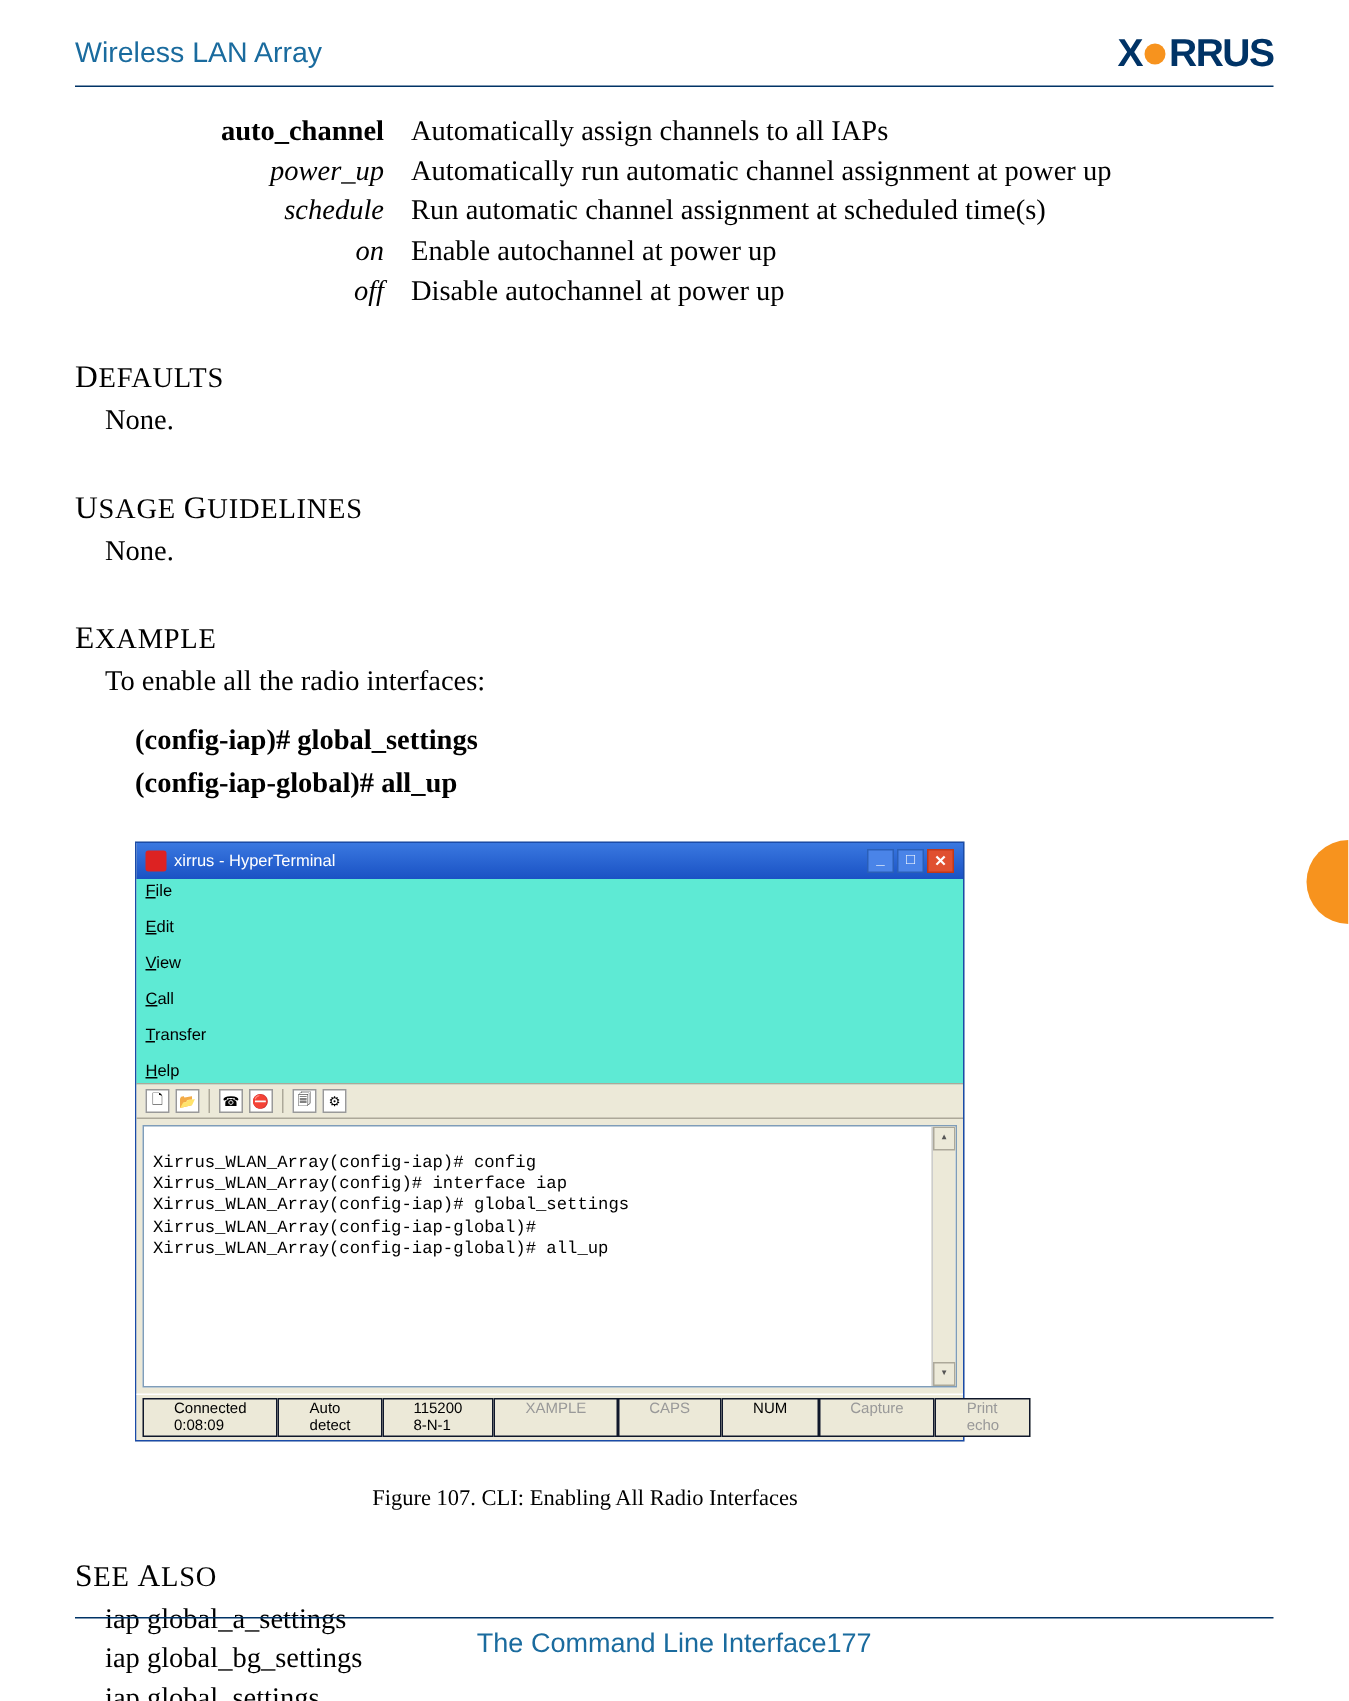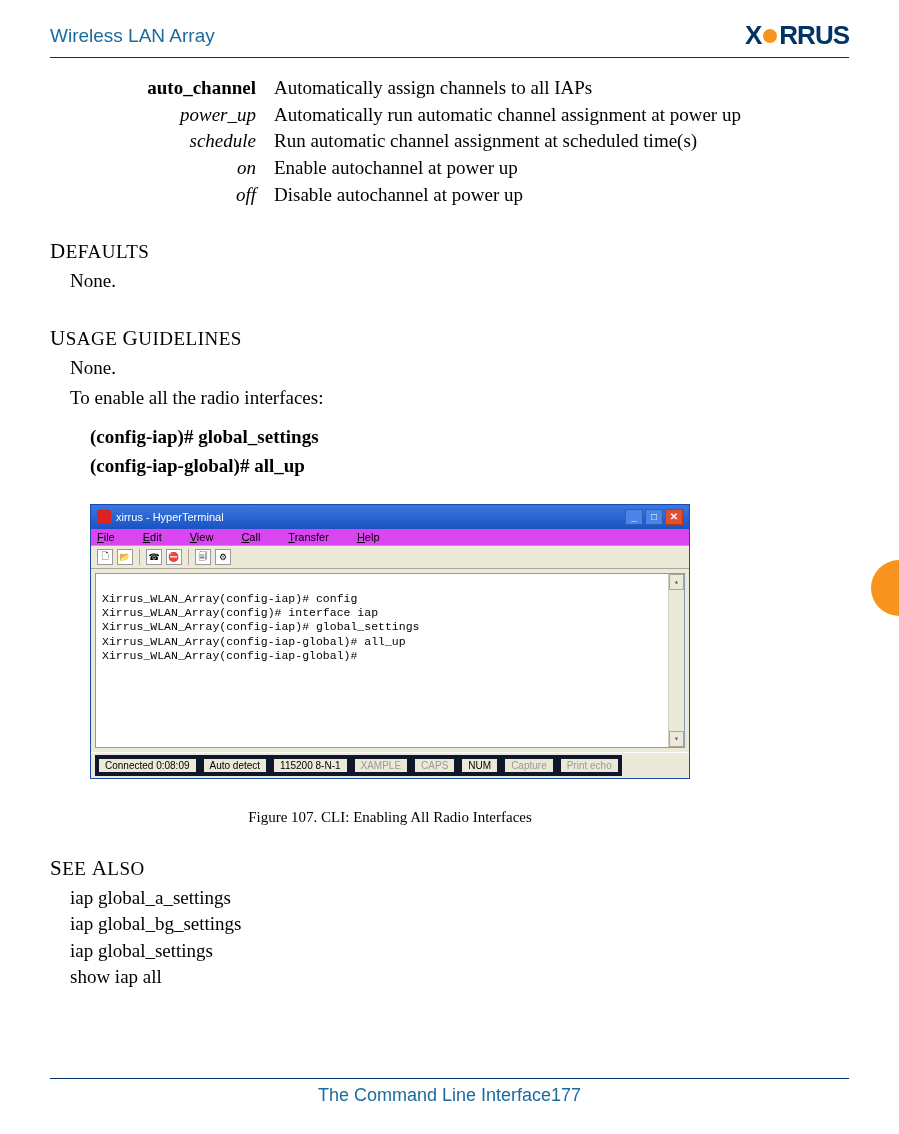--- a/index.html
+++ b/index.html
@@ -91,21 +91,21 @@
       font-size: 19px;
       margin-left: 40px;
       margin-top: 14px;
       line-height: 1.4;
     }
     .figure-wrap {
       margin-top: 24px;
       margin-left: 40px;
     }
     .hyperterm {
-      width: 600px;
+      width: 553px;
       border: 1px solid #1a4ba8;
       font-family: Tahoma, sans-serif;
       font-size: 11px;
       background: #ece9d8;
     }
     .ht-title {
       background: linear-gradient(to bottom, #3a78e0, #1a52c4);
       color: #fff;
       padding: 4px 6px;
       display: flex;
@@ -137,25 +137,26 @@
       justify-content: center;
       font-size: 10px;
       color: #fff;
       font-weight: bold;
     }
     .ht-close {
       background: #e05030;
       border-color: #c03818;
     }
     .ht-menu {
-      background: #d946ef;
+      background: #5eead4;
       padding: 2px 6px;
       display: flex;
-      gap: 28px;
+      gap: 12px;
       border-bottom: 1px solid #aca899;
+      flex-direction: column;
     }
     .ht-menu span {
       font-size: 11px;
     }
     .ht-toolbar {
       background: #ece9d8;
       padding: 3px 6px;
       display: flex;
       align-items: center;
       gap: 4px;
@@ -215,22 +216,22 @@
     }
     .ht-status {
       background: #ece9d8;
       padding: 2px 4px;
       display: flex;
       gap: 0;
       font-size: 10px;
       border-top: 1px solid #fff;
     }
     .ht-status span {
-      border: 4px solid #0f172a;
-      padding: 1px 6px;
+      border: 1px solid #0f172a;
+      padding: 1px 20px;
       background: #ece9d8;
     }
     .ht-status .dim {
       color: #999;
     }
     .figure-caption {
       text-align: center;
       font-size: 15px;
       margin-top: 30px;
       width: 600px;
@@ -298,20 +299,23 @@
     <div class="section-head">
       <span style="font-size:21px">D</span><span>EFAULTS</span>
     </div>
     <div class="section-body">None.</div>
 
     <div class="section-head">
       <span style="font-size:21px">U</span><span>SAGE </span><span style="font-size:21px">G</span><span>UIDELINES</span>
     </div>
     <div class="section-body">None.</div>
 
+    <div class="section-head">
+      <span style="font-size:21px">E</span><span>XAMPLE</span>
+    </div>
     <div class="section-body">To enable all the radio interfaces:</div>
     <div class="example-cmd">(config-iap)# global_settings</div>
     <div class="example-cmd" style="margin-top:2px">(config-iap-global)# all_up</div>
 
     <div class="figure-wrap">
       <div class="hyperterm">
         <div class="ht-title">
           <div class="ht-title-left">
             <div class="ht-icon"></div>
             <span>xirrus - HyperTerminal</span>
@@ -338,22 +342,22 @@
           <span class="tb-icon">⛔</span>
           <span class="tb-sep"></span>
           <span class="tb-icon">🗐</span>
           <span class="tb-icon">⚙</span>
         </div>
         <div class="ht-term-wrap">
           <div class="ht-term">
             <div>Xirrus_WLAN_Array(config-iap)# config</div>
             <div>Xirrus_WLAN_Array(config)# interface iap</div>
             <div>Xirrus_WLAN_Array(config-iap)# global_settings</div>
+            <div>Xirrus_WLAN_Array(config-iap-global)#</div>
             <div>Xirrus_WLAN_Array(config-iap-global)# all_up</div>
-            <div>Xirrus_WLAN_Array(config-iap-global)#</div>
             <div class="ht-scroll">
               <div class="ht-scroll-btn">▴</div>
               <div class="ht-scroll-btn">▾</div>
             </div>
           </div>
         </div>
         <div class="ht-status">
           <span>Connected 0:08:09</span>
           <span>Auto detect</span>
           <span>115200 8-N-1</span>

